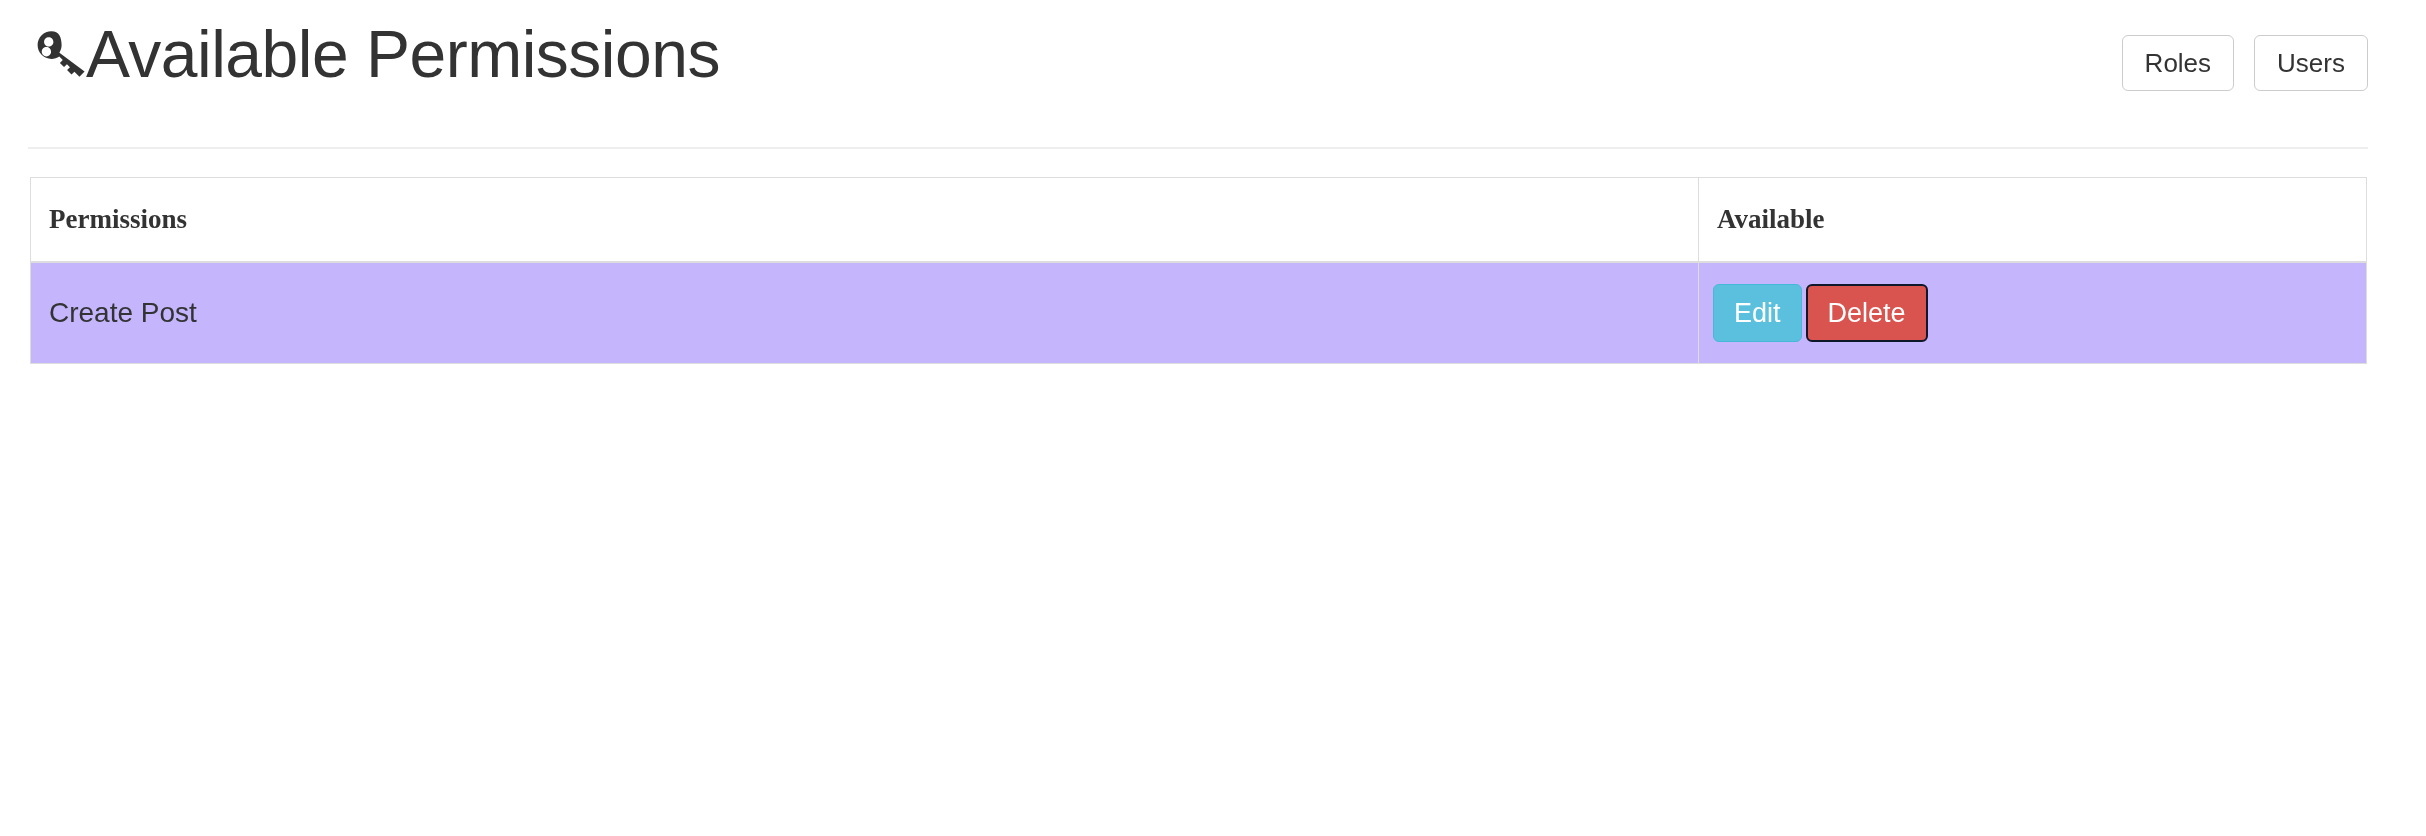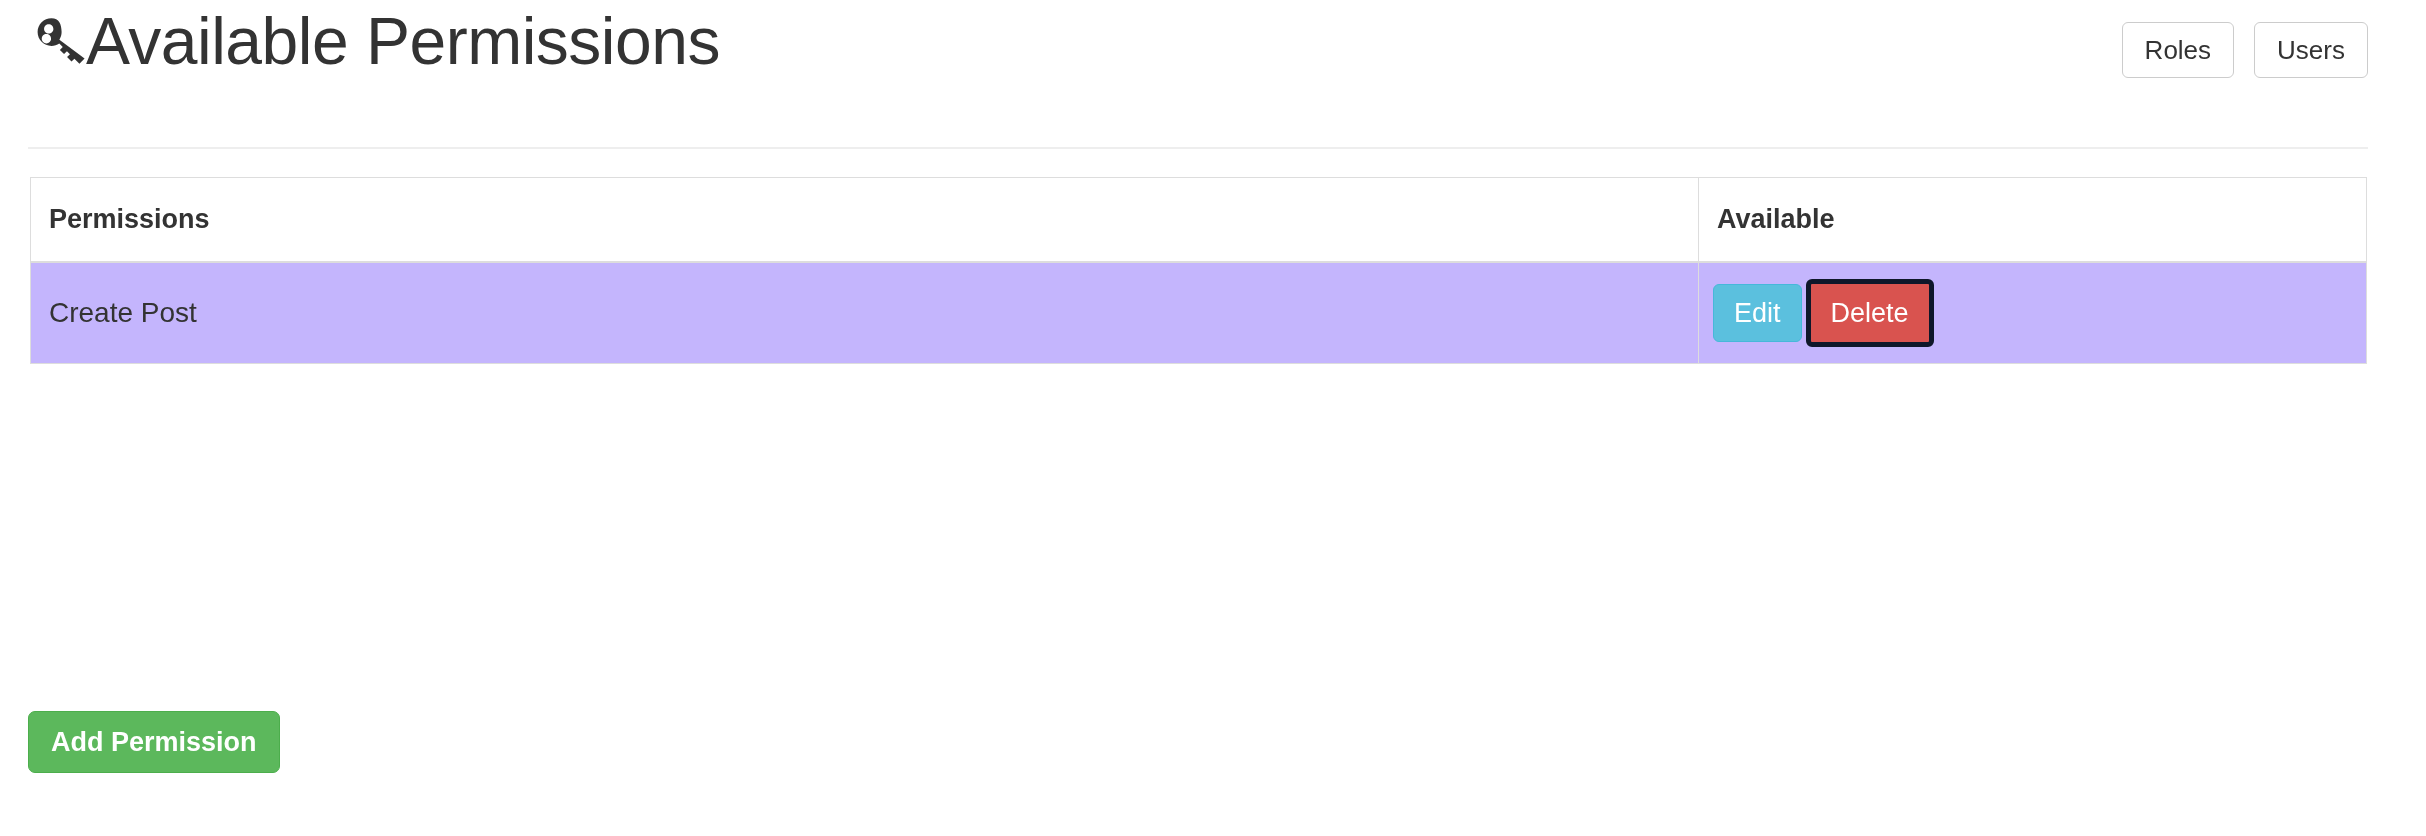--- a/index.html
+++ b/index.html
@@ -19,21 +19,21 @@
     position: relative;
     width: 2426px;
     height: 836px;
     box-sizing: border-box;
   }
 
   
   .page-header {
     position: absolute;
     left: 28px;
-    top: 0px;
+    top: 13px;
     width: 2340px;
     height: 129px;
   }
 
   .title-wrap {
     position: absolute;
     left: 0;
     top: 8px;
     display: flex;
     align-items: center;
@@ -116,20 +116,21 @@
   .perm-table th {
     text-align: left;
     font-size: 27px;
     font-weight: bold;
     color: #333333;
     padding: 26px 0 26px 18px;
     border-bottom: 2px solid #dddddd;
     border-right: 1px solid #dddddd;
     background: #ffffff;
     vertical-align: middle;
+    font-family: Liberation Serif, serif;
   }
   .perm-table th:last-child { border-right: none; }
 
   .perm-table td {
     font-size: 28px;
     color: #333333;
     padding: 0 0 0 18px;
     border-top: 1px solid #dddddd;
     border-right: 1px solid #dddddd;
     height: 100px;
@@ -153,24 +154,24 @@
     background: #5bc0de;
     border: 1px solid #46b8da;
     color: #ffffff;
     font-size: 27px;
     height: 58px;
     padding: 0 20px;
   }
 
   .btn-delete {
     background: #d9534f;
-    border: 5px solid #0f172a;
+    border: 2px solid #0f172a;
     color: #ffffff;
     font-size: 27px;
-    height: 68px;
+    height: 58px;
     padding: 0 20px;
   }
 
   
   .footer-actions {
     position: absolute;
     left: 28px;
     top: 711px;
   }
 
@@ -234,17 +235,14 @@
           </div>
         </td>
       </tr>
 
 
 
 
     </tbody>
   </table>
 
-  <div class="footer-actions">
-    <button class="btn btn-add">Add Permission</button>
-  </div>
 
 </div>
 
 </body></html>

